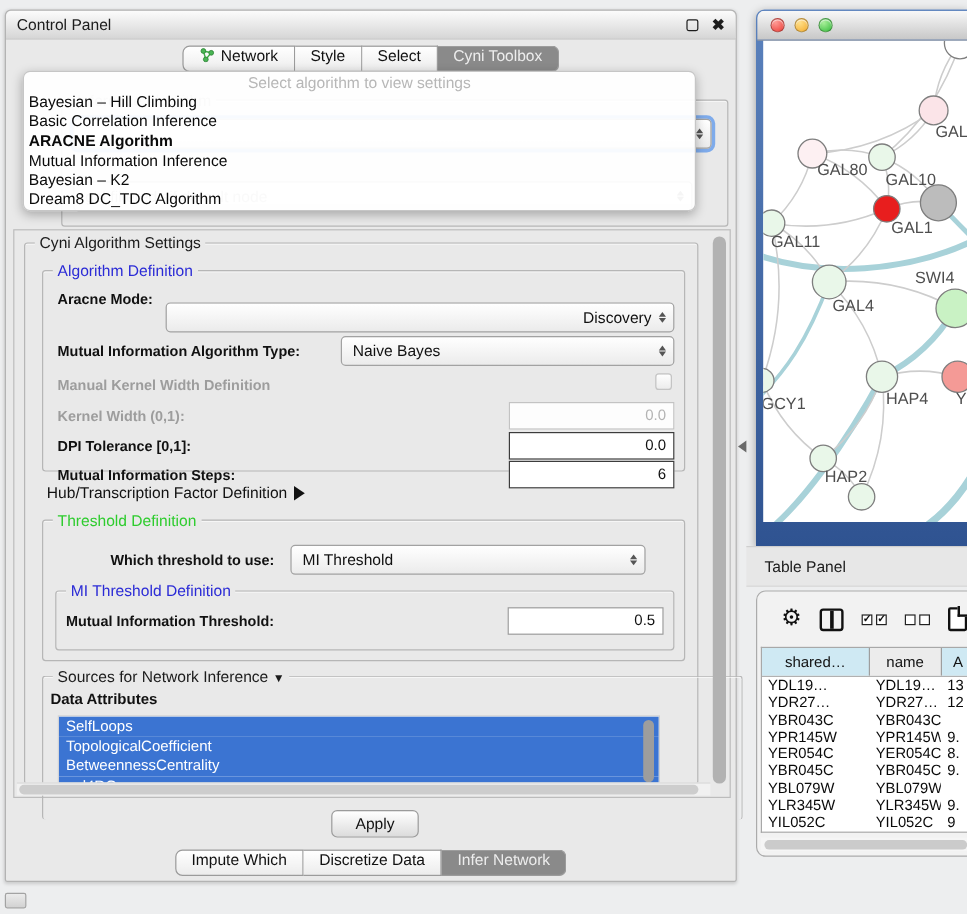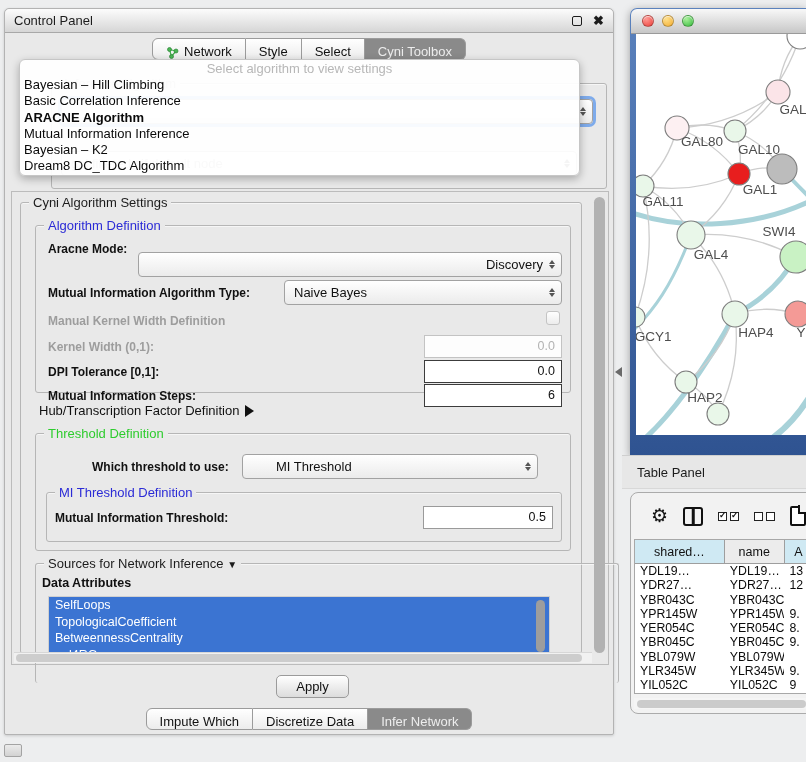--- a/index.html
+++ b/index.html
@@ -13,21 +13,21 @@
   .cp-titlebar { height:24px; background:linear-gradient(#fcfcfc,#d6d6d6);
     border-bottom:1px solid #a8a8a8; border-radius:5px 5px 0 0;
     display:flex; align-items:center; padding:0 9px; }
   .cp-title { font-size:13px; color:#1c1c1c; flex:1; }
   .win-restore { width:10px; height:10px; border:1.6px solid #1c1c1c; border-radius:2px; margin-right:11px; }
   .win-close { font-size:13px; font-weight:bold; color:#1c1c1c; line-height:10px; }
 
   .tabbar { position:absolute; display:flex; justify-content:center; width:100%; }
   .tabbar.top { top:29px; }
   .tabbar.bottom { top:699px; }
-  .tab { height:22px; display:flex; align-items:flex-end; gap:5px; padding:0 13px;
+  .tab { height:22px; display:flex; align-items:flex-start; gap:5px; padding:0 13px;
     background:linear-gradient(#ffffff,#ececec); border:1px solid #9b9b9b; border-left:none;
     font-size:13px; color:#111; white-space:nowrap; }
   .tab:first-child { border-left:1px solid #9b9b9b; border-radius:6px 0 0 6px; }
   .tab:last-child { border-radius:0 6px 6px 0; }
   .tab.sel { background:#8a8a8a; color:#ededed; }
   .net-ico { display:inline-flex; }
 
   
   .gb { position:absolute; border:1px solid #b6b6b6; border-radius:3px;
     box-shadow:inset 0 1px 0 rgba(255,255,255,.6); }
@@ -239,21 +239,21 @@
         <span class="txtin" style="left:388px; top:158px; width:138px;">6</span>
       </div>
 
       <div class="hubrow" style="left:18px; top:200px; position:absolute;">
         <span>Hub/Transcription Factor Definition</span><span class="tri-right"></span>
       </div>
 
       <div class="gb" style="left:14px; top:230px; width:536px; height:118px;">
         <span class="gb-title green">Threshold Definition</span>
         <span class="lbl" style="left:56px; top:26px;">Which threshold to use:</span>
-        <div class="combo" style="left:206px; top:20px; width:296px;padding-left:24px;">
+        <div class="combo" style="left:206px; top:20px; width:296px;">
           <span class="ctext">MI Threshold</span>
           <span class="stepper">
               <i class="up"></i>
               <i class="dn"></i>
             </span>
         </div>
         <div class="gb" style="left:10px; top:58px; width:516px; height:50px;">
           <span class="gb-title blue">MI Threshold Definition</span>
           <span class="lbl" style="left:8px; top:18px;">Mutual Information Threshold:</span>
           <span class="txtin soft" style="left:376px; top:13px; width:130px;">0.5</span>

